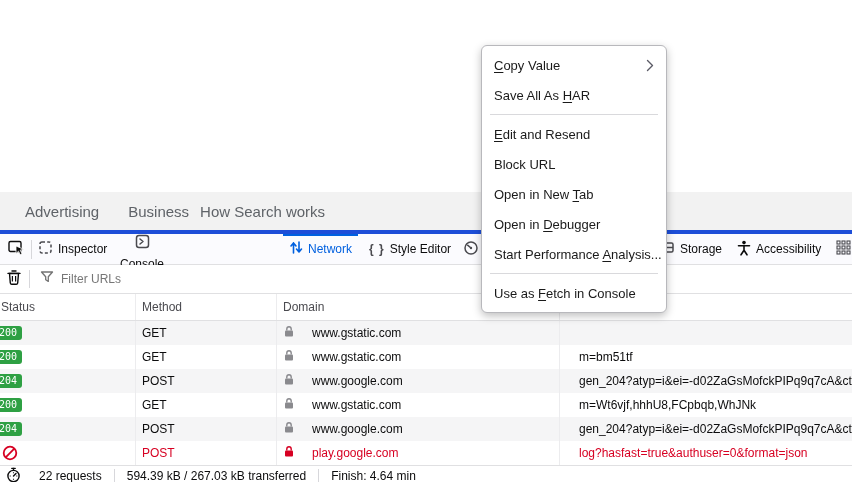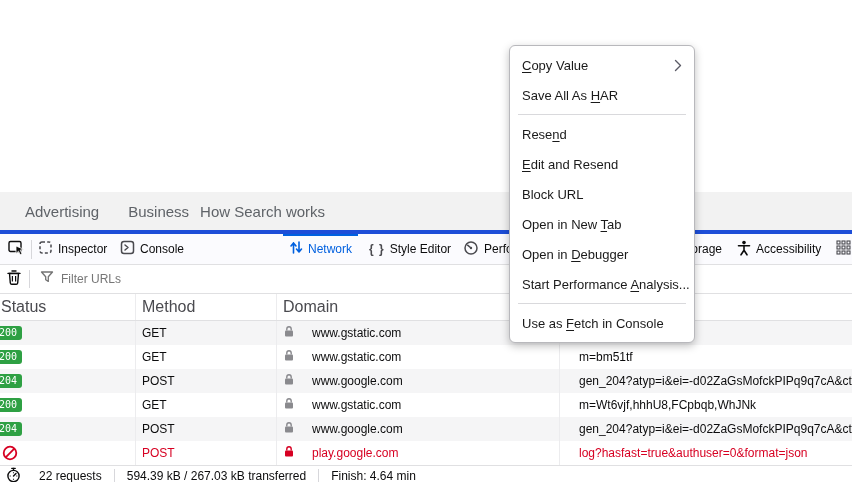--- a/index.html
+++ b/index.html
@@ -27,21 +27,21 @@
 
   .filterbar { position:relative; height:29px; border-bottom:1px solid #e0e0e2; background:#fff; display:flex; align-items:center; }
   .fb-trash { margin-left:7px; cursor:pointer; display:flex; }
   .fb-sep { width:1px; height:18px; background:#d7d7db; margin-left:8px; }
   .fb-filter { display:flex; align-items:center; gap:7px; margin-left:10px; flex:1; }
   .fb-input { border:none; outline:none; font-size:12px; color:#14532d; font-family:"Liberation Sans", sans-serif; background:transparent; width:300px; }
   .fb-input::placeholder { color:#767676; opacity:1; }
 
   
   .nettable { position:relative; }
-  .thead { display:flex; height:27px; border-bottom:1px solid #e0e0e2; font-size:16px; color:#4a4a4f; align-items:center; background:#fff; }
+  .thead { display:flex; height:27px; border-bottom:1px solid #e0e0e2; font-size:12px; color:#4a4a4f; align-items:center; background:#fff; }
   .th { height:100%; display:flex; align-items:center; border-right:1px solid #ececee; padding-left:6px; cursor:pointer; }
   .th-status { width:136px; padding-left:1px; }
   .th-method { width:141px; }
   .th-domain { width:283px; }
   .th-file   { flex:1; border-right:none; }
 
   .nrow { display:flex; height:24px; align-items:center; font-size:12px; color:#0c0c0d; cursor:default; }
   .nrow:nth-child(even) { background:#f5f5f6; }
   .cell { height:100%; display:flex; align-items:center; border-right:1px solid #ececee; padding-left:6px; overflow:hidden; white-space:nowrap; }
   .c-status { width:136px; padding-left:0; }
@@ -50,21 +50,21 @@
   .c-file   { flex:1; border-right:none;margin-left:13px; }
   .badge { display:inline-block; margin-left:-9px; background:#2ea043; color:#fff; font-family:"DejaVu Sans Mono", monospace; font-size:10px; line-height:1; padding:2px 5px 2px 8px; border-radius:3px; }
   .blocked .c-method, .blocked .c-domain, .blocked .c-file { color:#d70022; }
   .blocked-icon { margin-left:2px; display:flex; }
 
   .statusbar { position:relative; height:21px; border-top:1px solid #e0e0e2; display:flex; align-items:center; font-size:12px; color:#0c0c0d; background:#fff; }
   .sb-icon { margin:0 10px 0 6px; display:flex; cursor:pointer; }
   .sb-vsep { width:1px; height:14px; background:#d7d7db; margin:0 12px; }
 
   
-  .context-menu { position:absolute; left:509px; top:45px; width:186px; background:#ffffff; border:1px solid #b8b8bc; border-radius:6px; box-shadow:0 3px 8px rgba(0,0,0,0.25); padding:4px 0; z-index:10; }
+  .context-menu { position:absolute; left:481px; top:45px; width:186px; background:#ffffff; border:1px solid #b8b8bc; border-radius:6px; box-shadow:0 3px 8px rgba(0,0,0,0.25); padding:4px 0; z-index:10; }
   .cm-item { height:30px; display:flex; align-items:center; padding:0 12px; font-size:13px; color:#1a1a1a; cursor:pointer; white-space:nowrap; }
   .cm-sep { height:1px; background:#d9d9dc; margin:4px 8px; }
   .ak { text-decoration:underline; text-underline-offset:2px; }
   .cm-chevron { margin-left:auto; display:flex; }
 </style>
 </head>
 <body>
 
 <div class="screen">
 
@@ -89,21 +89,21 @@
 
       <div class="tab" style="left:38px;">
         <span>
           <svg width="15" height="15" viewBox="0 0 15 15">
               <rect x="2" y="2" width="11" height="11" rx="2" fill="none" stroke="#4a4a4f" stroke-width="1.5" stroke-dasharray="3 2.2"></rect>
             </svg>
         </span>
         <span>Inspector</span>
       </div>
 
-      <div class="tab" style="left:120px;">
+      <div class="tab" style="left:120px;flex-direction:column;">
         <span>
           <svg width="15" height="15" viewBox="0 0 15 15">
               <rect x="1.5" y="1.5" width="12" height="12" rx="2.5" fill="none" stroke="#4a4a4f" stroke-width="1.5"></rect>
               <path d="M5 5 L8 7.5 L5 10" fill="none" stroke="#4a4a4f" stroke-width="1.5" stroke-linecap="round" stroke-linejoin="round"></path>
             </svg>
         </span>
         <span>Console</span>
       </div>
 
 
@@ -323,23 +323,20 @@
         <svg width="8" height="13" viewBox="0 0 8 13">
             <path d="M1.5 1.5 L6.5 6.5 L1.5 11.5" fill="none" stroke="#5b5b66" stroke-width="1.4" stroke-linecap="round" stroke-linejoin="round"></path>
           </svg>
       </span>
     </div>
     <div class="cm-item">
       <span><span>Save All As </span><span class="ak">H</span><span>AR</span></span>
     </div>
     <div class="cm-sep"></div>
     <div class="cm-item">
-      <span><span>Rese</span><span class="ak">n</span><span>d</span></span>
-    </div>
-    <div class="cm-item">
       <span><span></span><span class="ak">E</span><span>dit and Resend</span></span>
     </div>
     <div class="cm-item">
       <span><span>Block URL</span><span class="ak"></span><span></span></span>
     </div>
     <div class="cm-item">
       <span><span>Open in New </span><span class="ak">T</span><span>ab</span></span>
     </div>
     <div class="cm-item">
       <span><span>Open in </span><span class="ak">D</span><span>ebugger</span></span>

